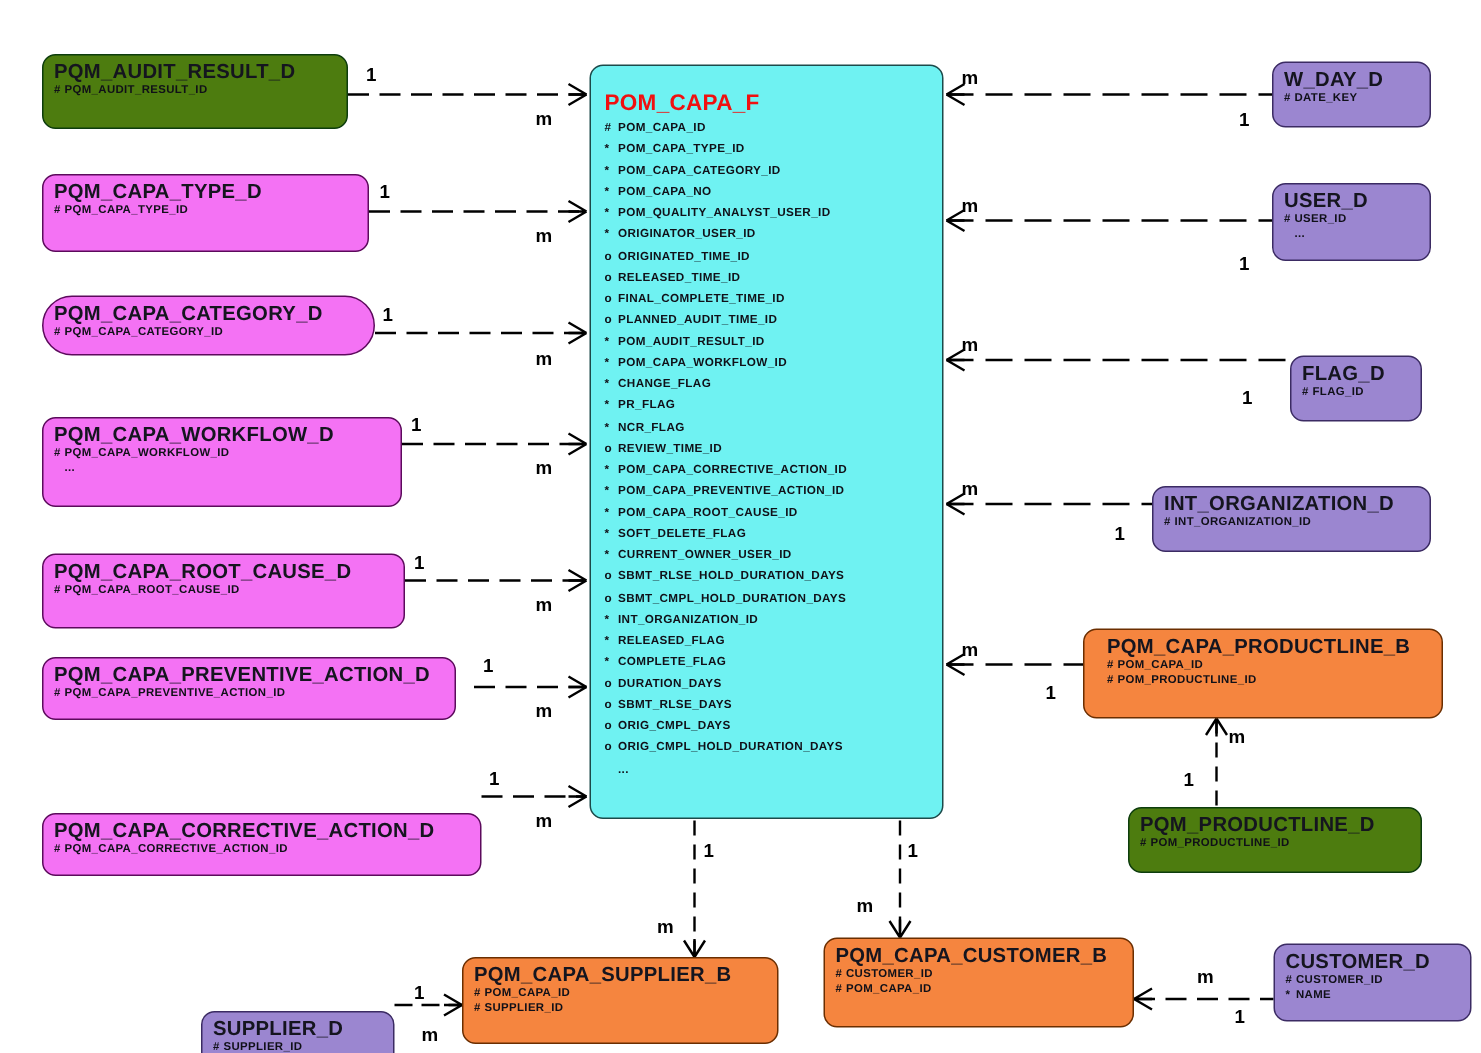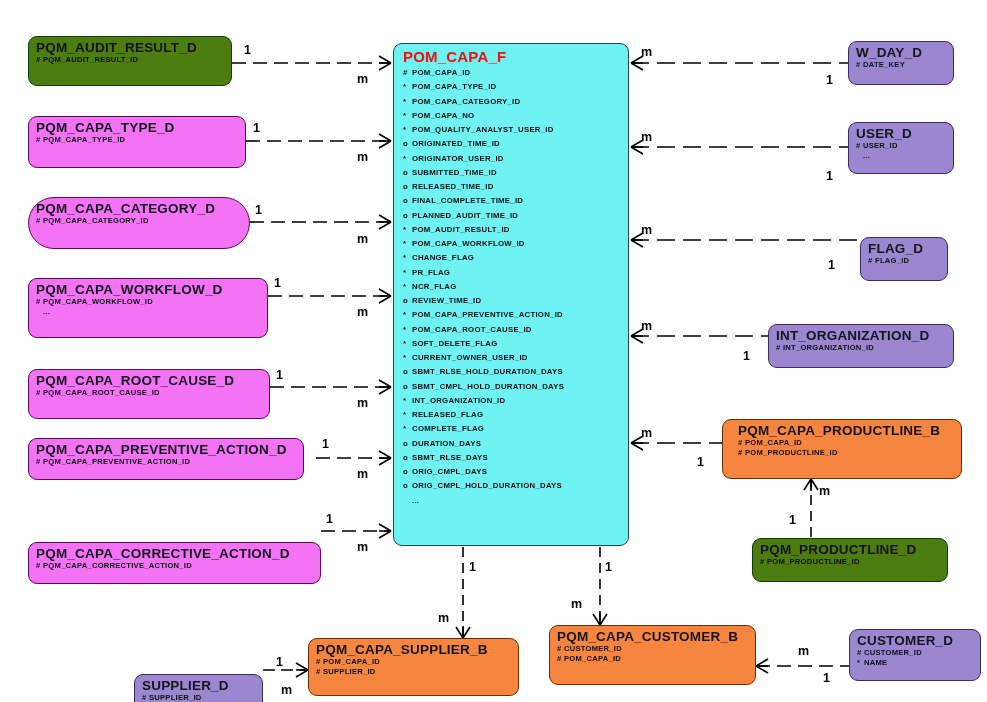--- a/index.html
+++ b/index.html
@@ -159,21 +159,21 @@
     </div>
   </div>
 
   <div class="entity magenta" style="left:28px;top:116px;width:218px;height:52px;">
     <div class="ent-title">PQM_CAPA_TYPE_D</div>
     <div class="attrs">
       <div class="attr"><span class="mk">#</span><span>PQM_CAPA_TYPE_ID</span></div>
     </div>
   </div>
 
-  <div class="entity magenta" style="left:28px;top:197px;width:222px;height:52px;border-radius:26px;">
+  <div class="entity magenta" style="left:28px;top:197px;width:222px;height:40px;border-radius:26px;">
     <div class="ent-title">PQM_CAPA_CATEGORY_D</div>
     <div class="attrs">
       <div class="attr"><span class="mk">#</span><span>PQM_CAPA_CATEGORY_ID</span></div>
     </div>
   </div>
 
   <div class="entity magenta" style="left:28px;top:278px;width:240px;height:60px;">
     <div class="ent-title">PQM_CAPA_WORKFLOW_D</div>
     <div class="attrs">
       <div class="attr"><span class="mk">#</span><span>PQM_CAPA_WORKFLOW_ID</span></div>
@@ -195,40 +195,40 @@
     </div>
   </div>
 
   <div class="entity magenta" style="left:28px;top:512px;width:293px;height:42px;margin-top:30px;">
     <div class="ent-title">PQM_CAPA_CORRECTIVE_ACTION_D</div>
     <div class="attrs">
       <div class="attr"><span class="mk">#</span><span>PQM_CAPA_CORRECTIVE_ACTION_ID</span></div>
     </div>
   </div>
 
-  <div class="entity cyan" style="left:393px;top:43px;width:236px;height:503px;padding:4px 9px;">
+  <div class="entity cyan" style="left:393px;top:43px;width:236px;height:503px;padding:16px 9px;">
     <div class="ent-title">POM_CAPA_F</div>
     <div class="attrs" id="fact-attrs">
         <div class="attr"><span class="mk">#</span><span>POM_CAPA_ID</span></div>
         <div class="attr"><span class="mk">*</span><span>POM_CAPA_TYPE_ID</span></div>
         <div class="attr"><span class="mk">*</span><span>POM_CAPA_CATEGORY_ID</span></div>
         <div class="attr"><span class="mk">*</span><span>POM_CAPA_NO</span></div>
         <div class="attr"><span class="mk">*</span><span>POM_QUALITY_ANALYST_USER_ID</span></div>
+        <div class="attr"><span class="mk">*</span><span>ORIGINATOR_USER_ID</span></div>
         <div class="attr"><span class="mk">o</span><span>ORIGINATED_TIME_ID</span></div>
-        <div class="attr"><span class="mk">*</span><span>ORIGINATOR_USER_ID</span></div>
-        <div class="attr"><span class="mk">o</span><span>SUBMITTED_TIME_ID</span></div>
         <div class="attr"><span class="mk">o</span><span>RELEASED_TIME_ID</span></div>
         <div class="attr"><span class="mk">o</span><span>FINAL_COMPLETE_TIME_ID</span></div>
         <div class="attr"><span class="mk">o</span><span>PLANNED_AUDIT_TIME_ID</span></div>
         <div class="attr"><span class="mk">*</span><span>POM_AUDIT_RESULT_ID</span></div>
         <div class="attr"><span class="mk">*</span><span>POM_CAPA_WORKFLOW_ID</span></div>
         <div class="attr"><span class="mk">*</span><span>CHANGE_FLAG</span></div>
         <div class="attr"><span class="mk">*</span><span>PR_FLAG</span></div>
         <div class="attr"><span class="mk">*</span><span>NCR_FLAG</span></div>
         <div class="attr"><span class="mk">o</span><span>REVIEW_TIME_ID</span></div>
+        <div class="attr"><span class="mk">*</span><span>POM_CAPA_CORRECTIVE_ACTION_ID</span></div>
         <div class="attr"><span class="mk">*</span><span>POM_CAPA_PREVENTIVE_ACTION_ID</span></div>
         <div class="attr"><span class="mk">*</span><span>POM_CAPA_ROOT_CAUSE_ID</span></div>
         <div class="attr"><span class="mk">*</span><span>SOFT_DELETE_FLAG</span></div>
         <div class="attr"><span class="mk">*</span><span>CURRENT_OWNER_USER_ID</span></div>
         <div class="attr"><span class="mk">o</span><span>SBMT_RLSE_HOLD_DURATION_DAYS</span></div>
         <div class="attr"><span class="mk">o</span><span>SBMT_CMPL_HOLD_DURATION_DAYS</span></div>
         <div class="attr"><span class="mk">*</span><span>INT_ORGANIZATION_ID</span></div>
         <div class="attr"><span class="mk">*</span><span>RELEASED_FLAG</span></div>
         <div class="attr"><span class="mk">*</span><span>COMPLETE_FLAG</span></div>
         <div class="attr"><span class="mk">o</span><span>DURATION_DAYS</span></div>

